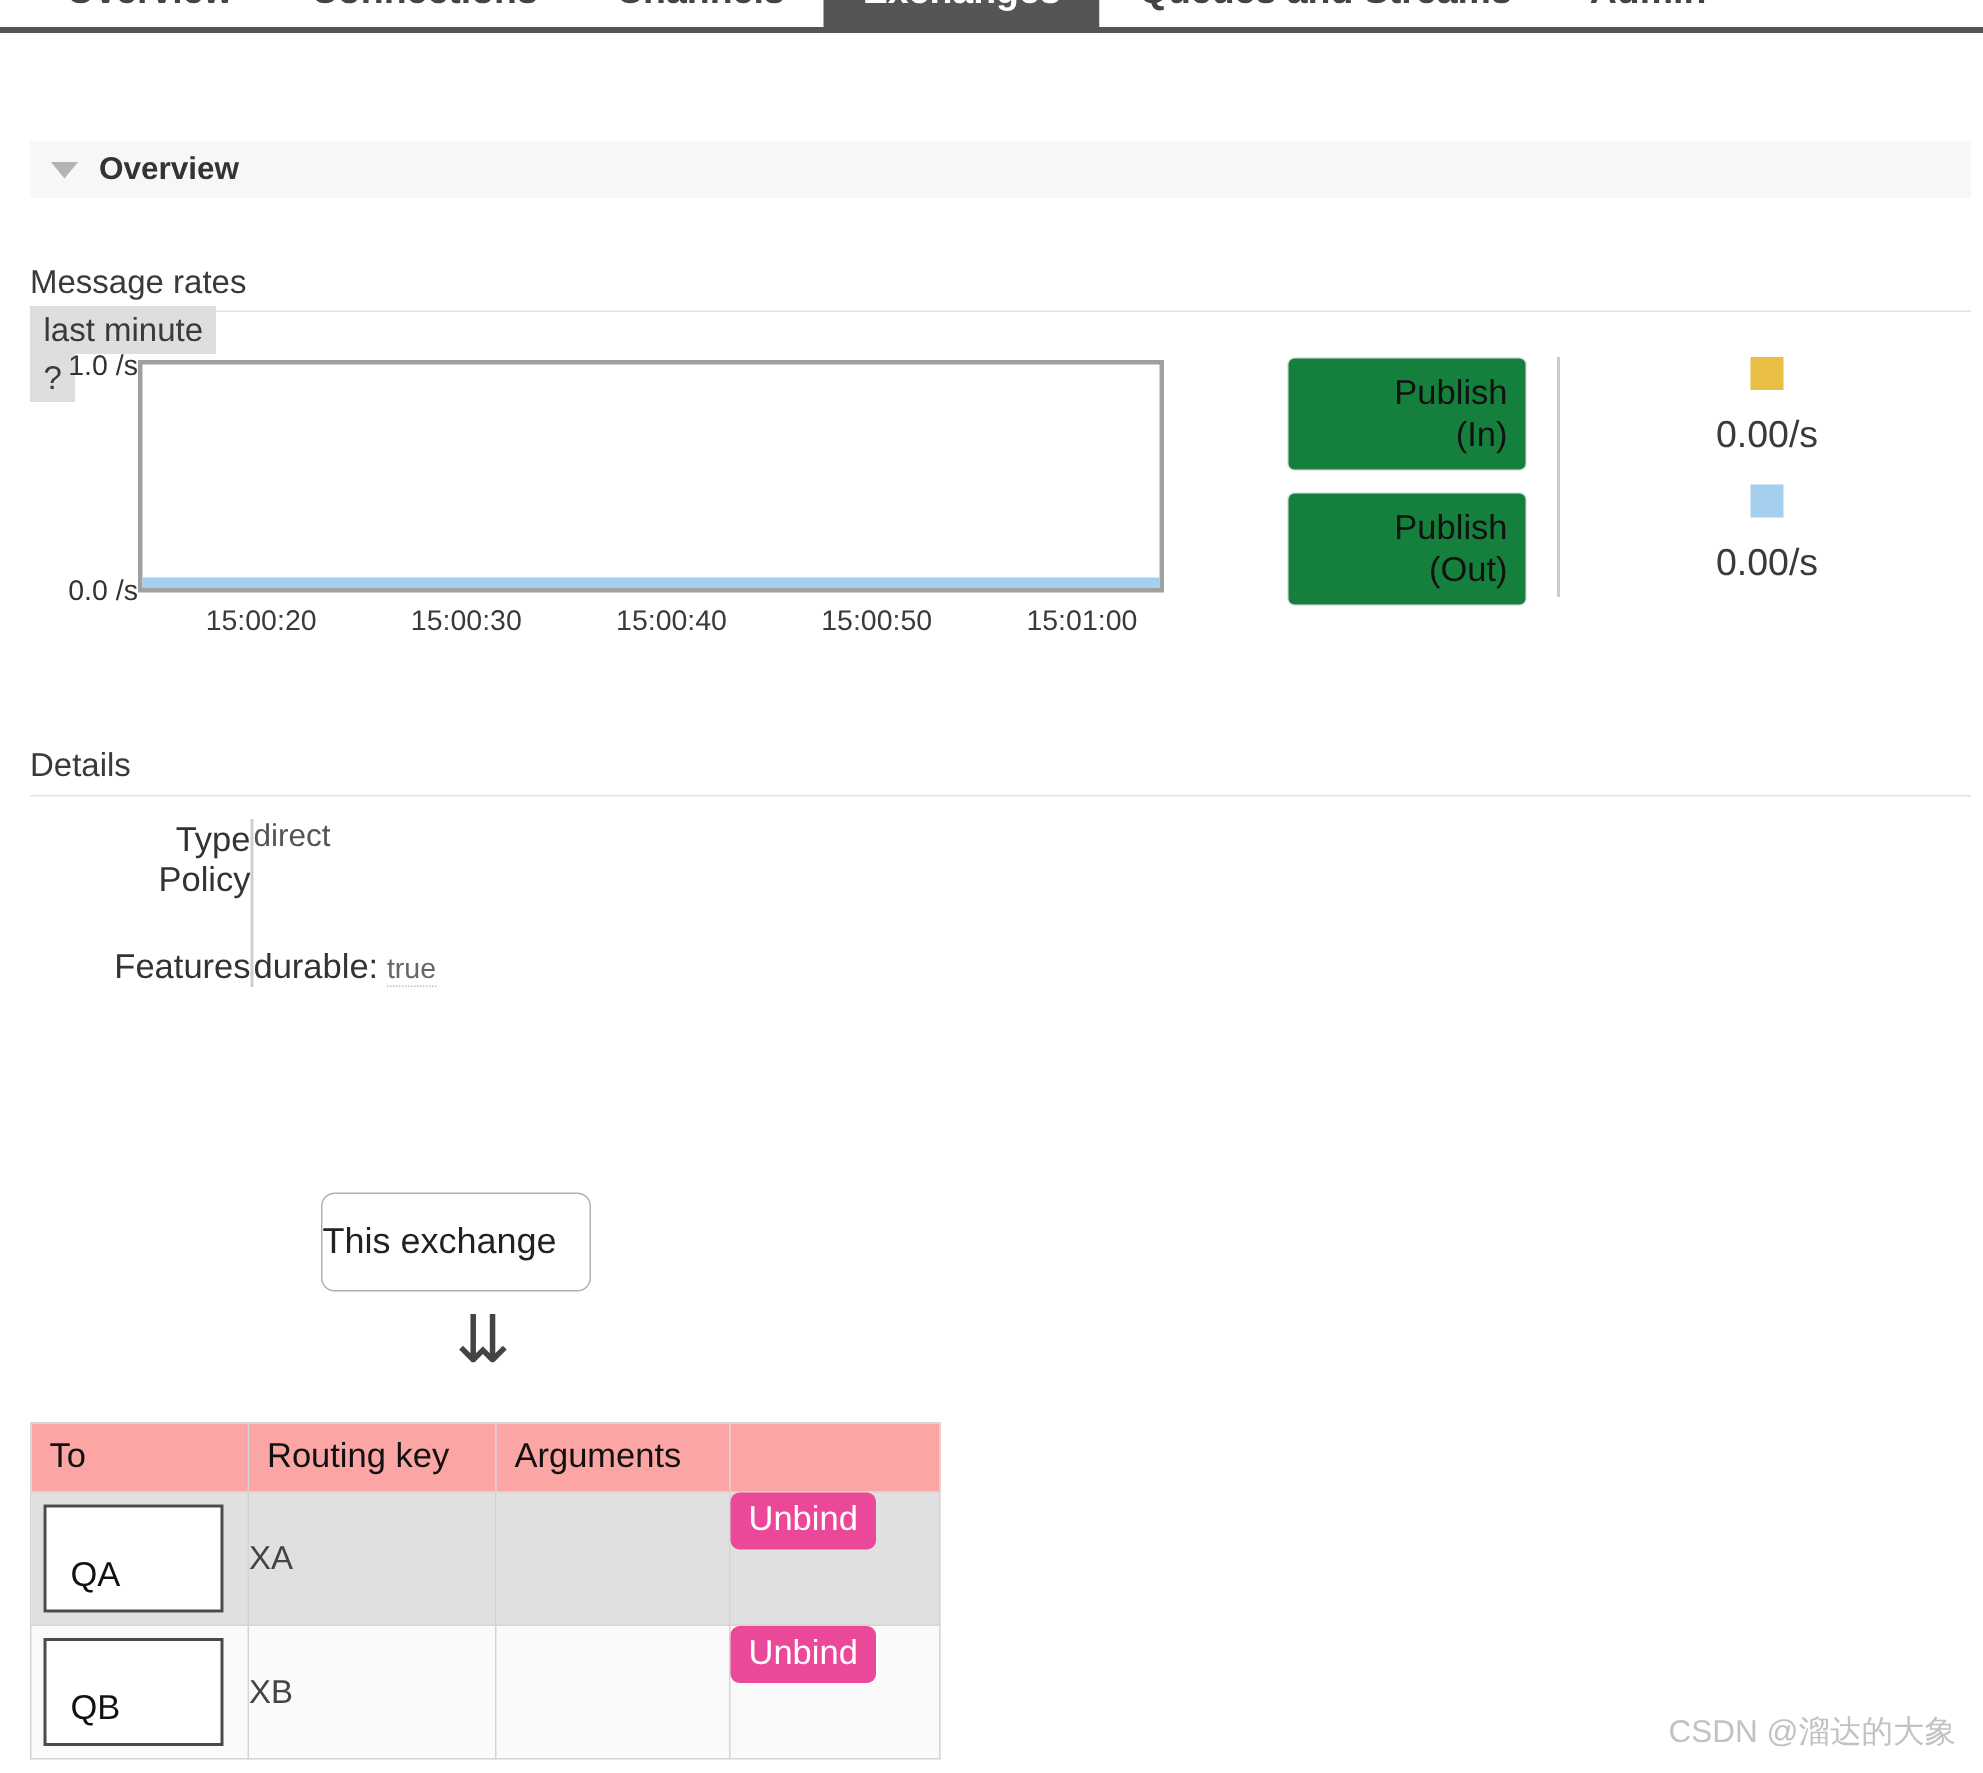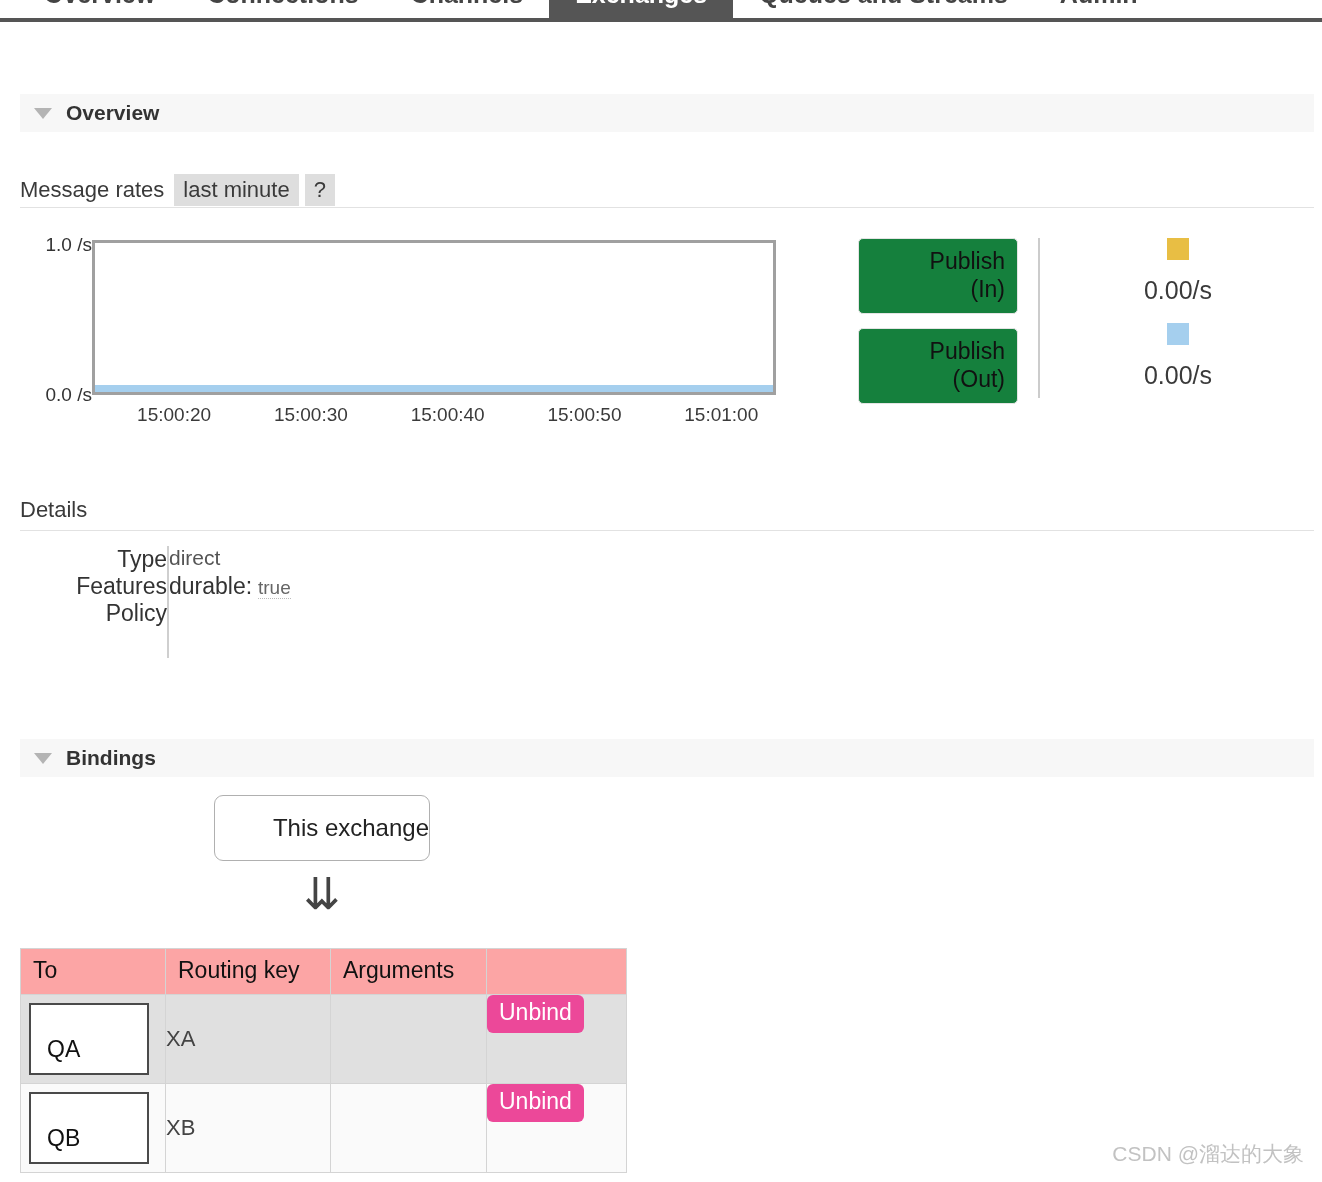--- a/index.html
+++ b/index.html
@@ -77,22 +77,23 @@
   }
 
   
   .rates-bar {
     position: absolute;
     top: 172px; left: 20px;
     width: 1294px;
     height: 36px;
     border-bottom: 1px solid #e2e2e2;
     display: flex;
-    align-items: center;
+    align-items: flex-start;
     gap: 0;
+    flex-direction: column;
   }
   .rates-label {
     font-size: 22px;
     color: #3a3a3a;
     padding-right: 10px;
     line-height: 32px;
   }
   .rates-opt {
     font-size: 22px;
     color: #3a3a3a;
@@ -243,27 +244,27 @@
     font-size: 19px;
     color: #666666;
     border-bottom: 1px dotted #bbbbbb;
   }
   .dt-empty { height: 58px; }
 
   
   .ex-node {
     position: absolute;
     top: 795px; left: 214px;
-    width: 216px; height: 66px;
+    width: 180px; height: 66px;
     border: 1px solid #b0b0b0;
     border-radius: 9px;
     background: #ffffff;
     display: flex;
     align-items: center;
-    justify-content: flex-end;
+    justify-content: flex-start;
     font-size: 24px;
     color: #222222;
   }
   .arrow-down {
     position: absolute;
     top: 866px; left: 288px;
     width: 68px;
     text-align: center;
     font-size: 44px;
     line-height: 56px;
@@ -403,37 +404,33 @@
 
   <div class="details-title">Details</div>
   <div class="details-rule"></div>
   <table class="details-table">
     <tbody>
         <tr>
       <td class="dt-key">Type</td>
       <td class="dt-val">direct</td>
     </tr>
     <tr>
+      <td class="dt-key">Policy</td>
+      <td class="dt-val dt-empty"></td>
+    </tr>
+    <tr>
       <td class="dt-key">Features</td>
       <td class="dt-val">
         <span class="feat-name">durable:</span>
         <span class="feat-val">true</span>
       </td>
     </tr>
-    <tr>
-      <td class="dt-key">Policy</td>
-      <td class="dt-val dt-empty"></td>
-    </tr>
   </tbody>
     </table>
 
-  <div class="section-head" style="top:739px;">
-    <span class="tri"></span>
-    <span class="section-head-label">Bindings</span>
-  </div>
 
   <div class="ex-node">
     <span>This exchange</span>
   </div>
   <div class="arrow-down">⇊</div>
 
   <table class="bind-table">
     <thead>
       <tr>
         <th class="col-to">To</th>

